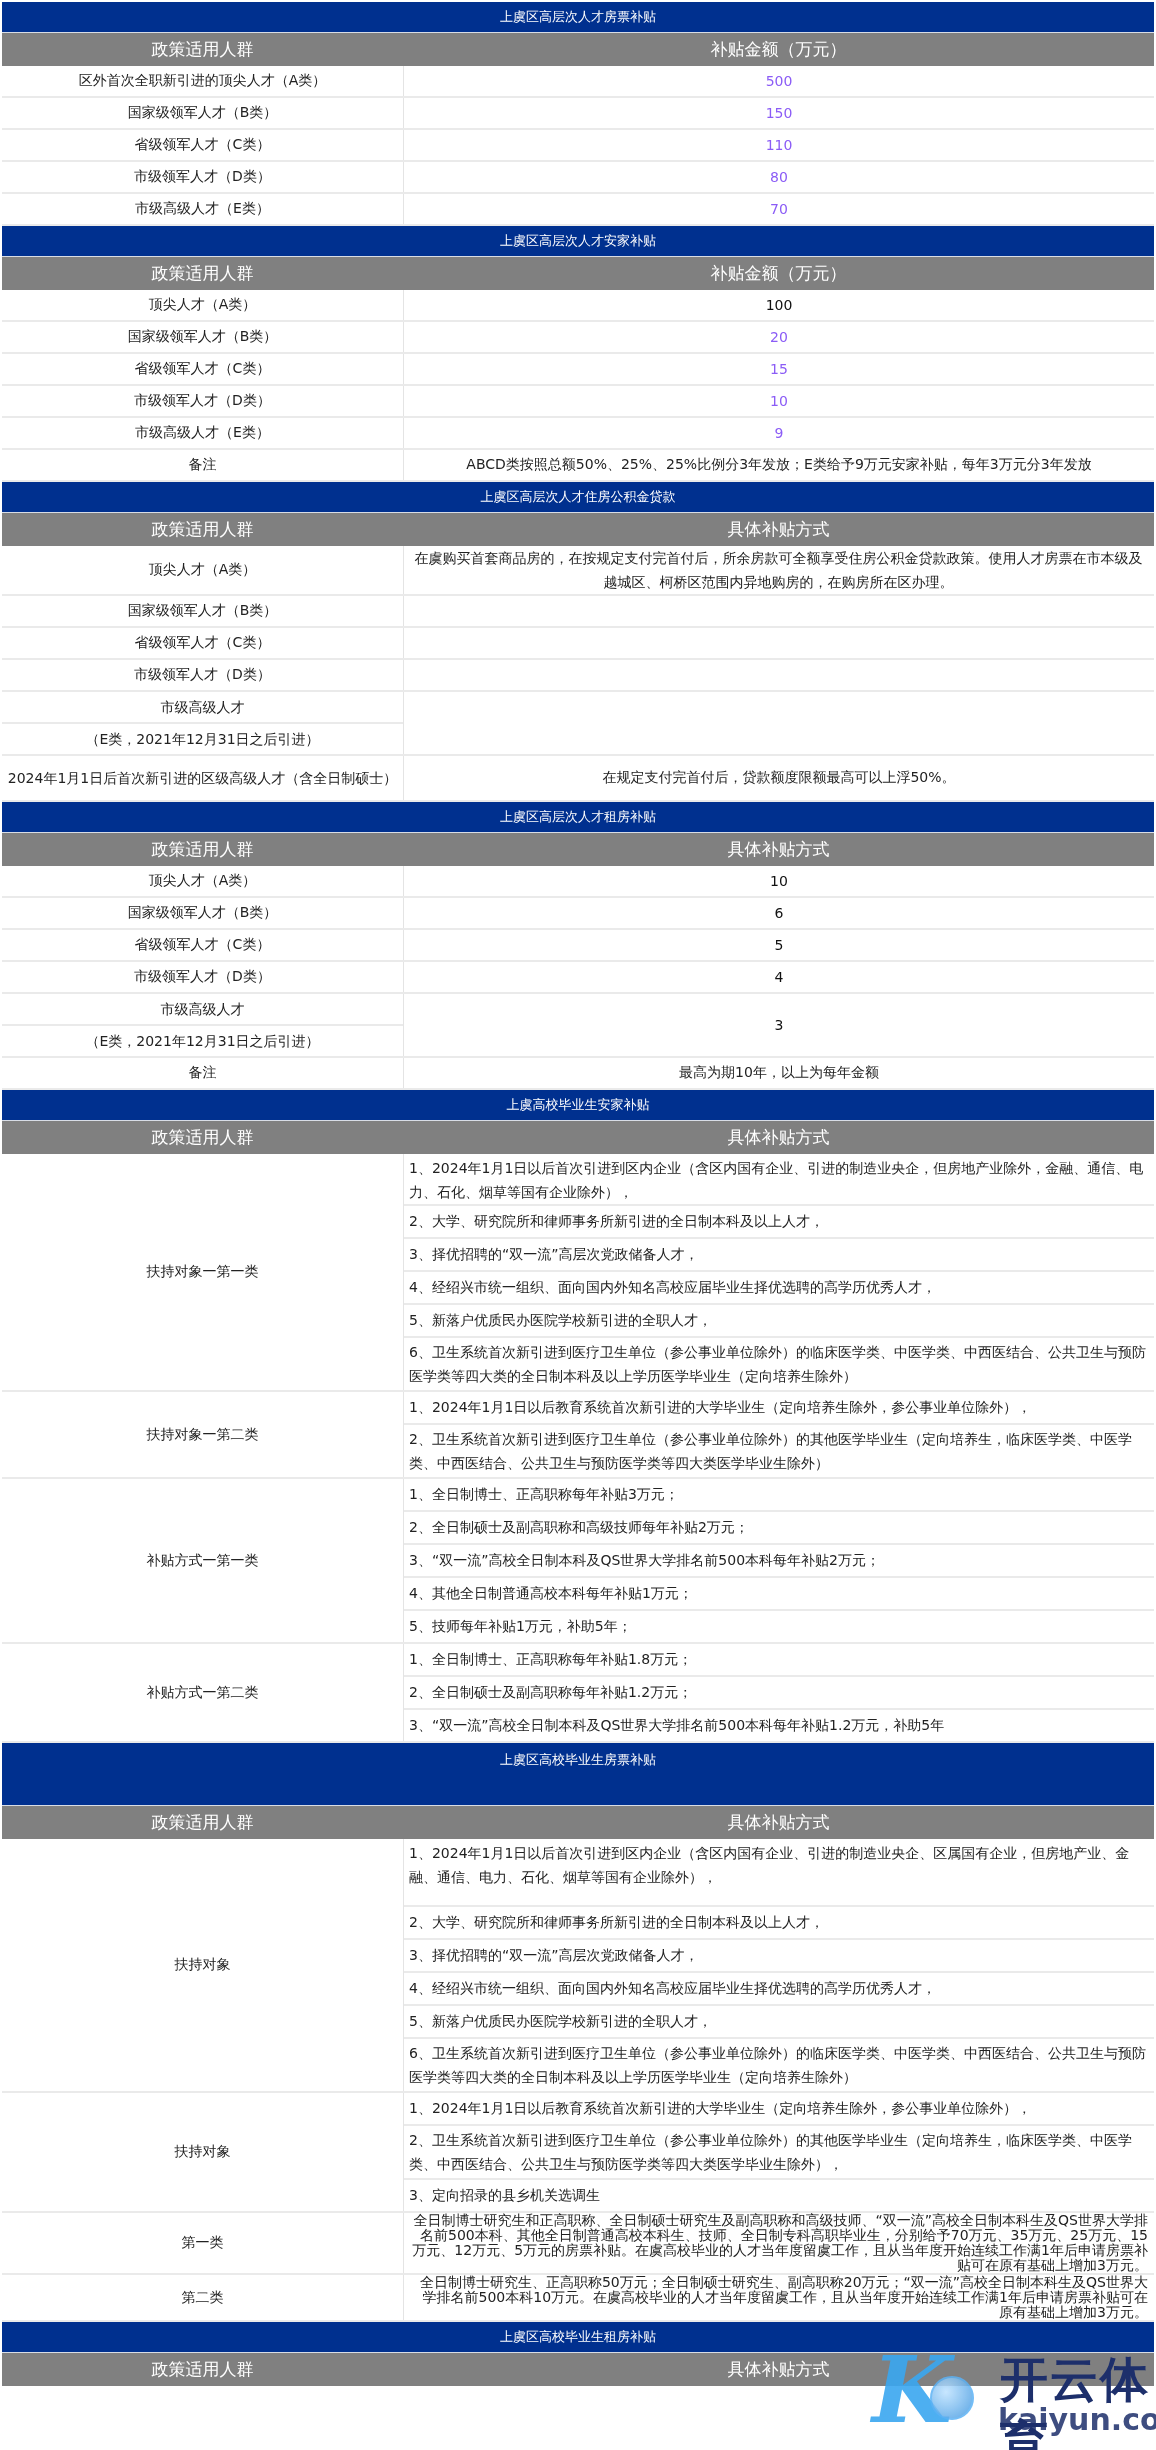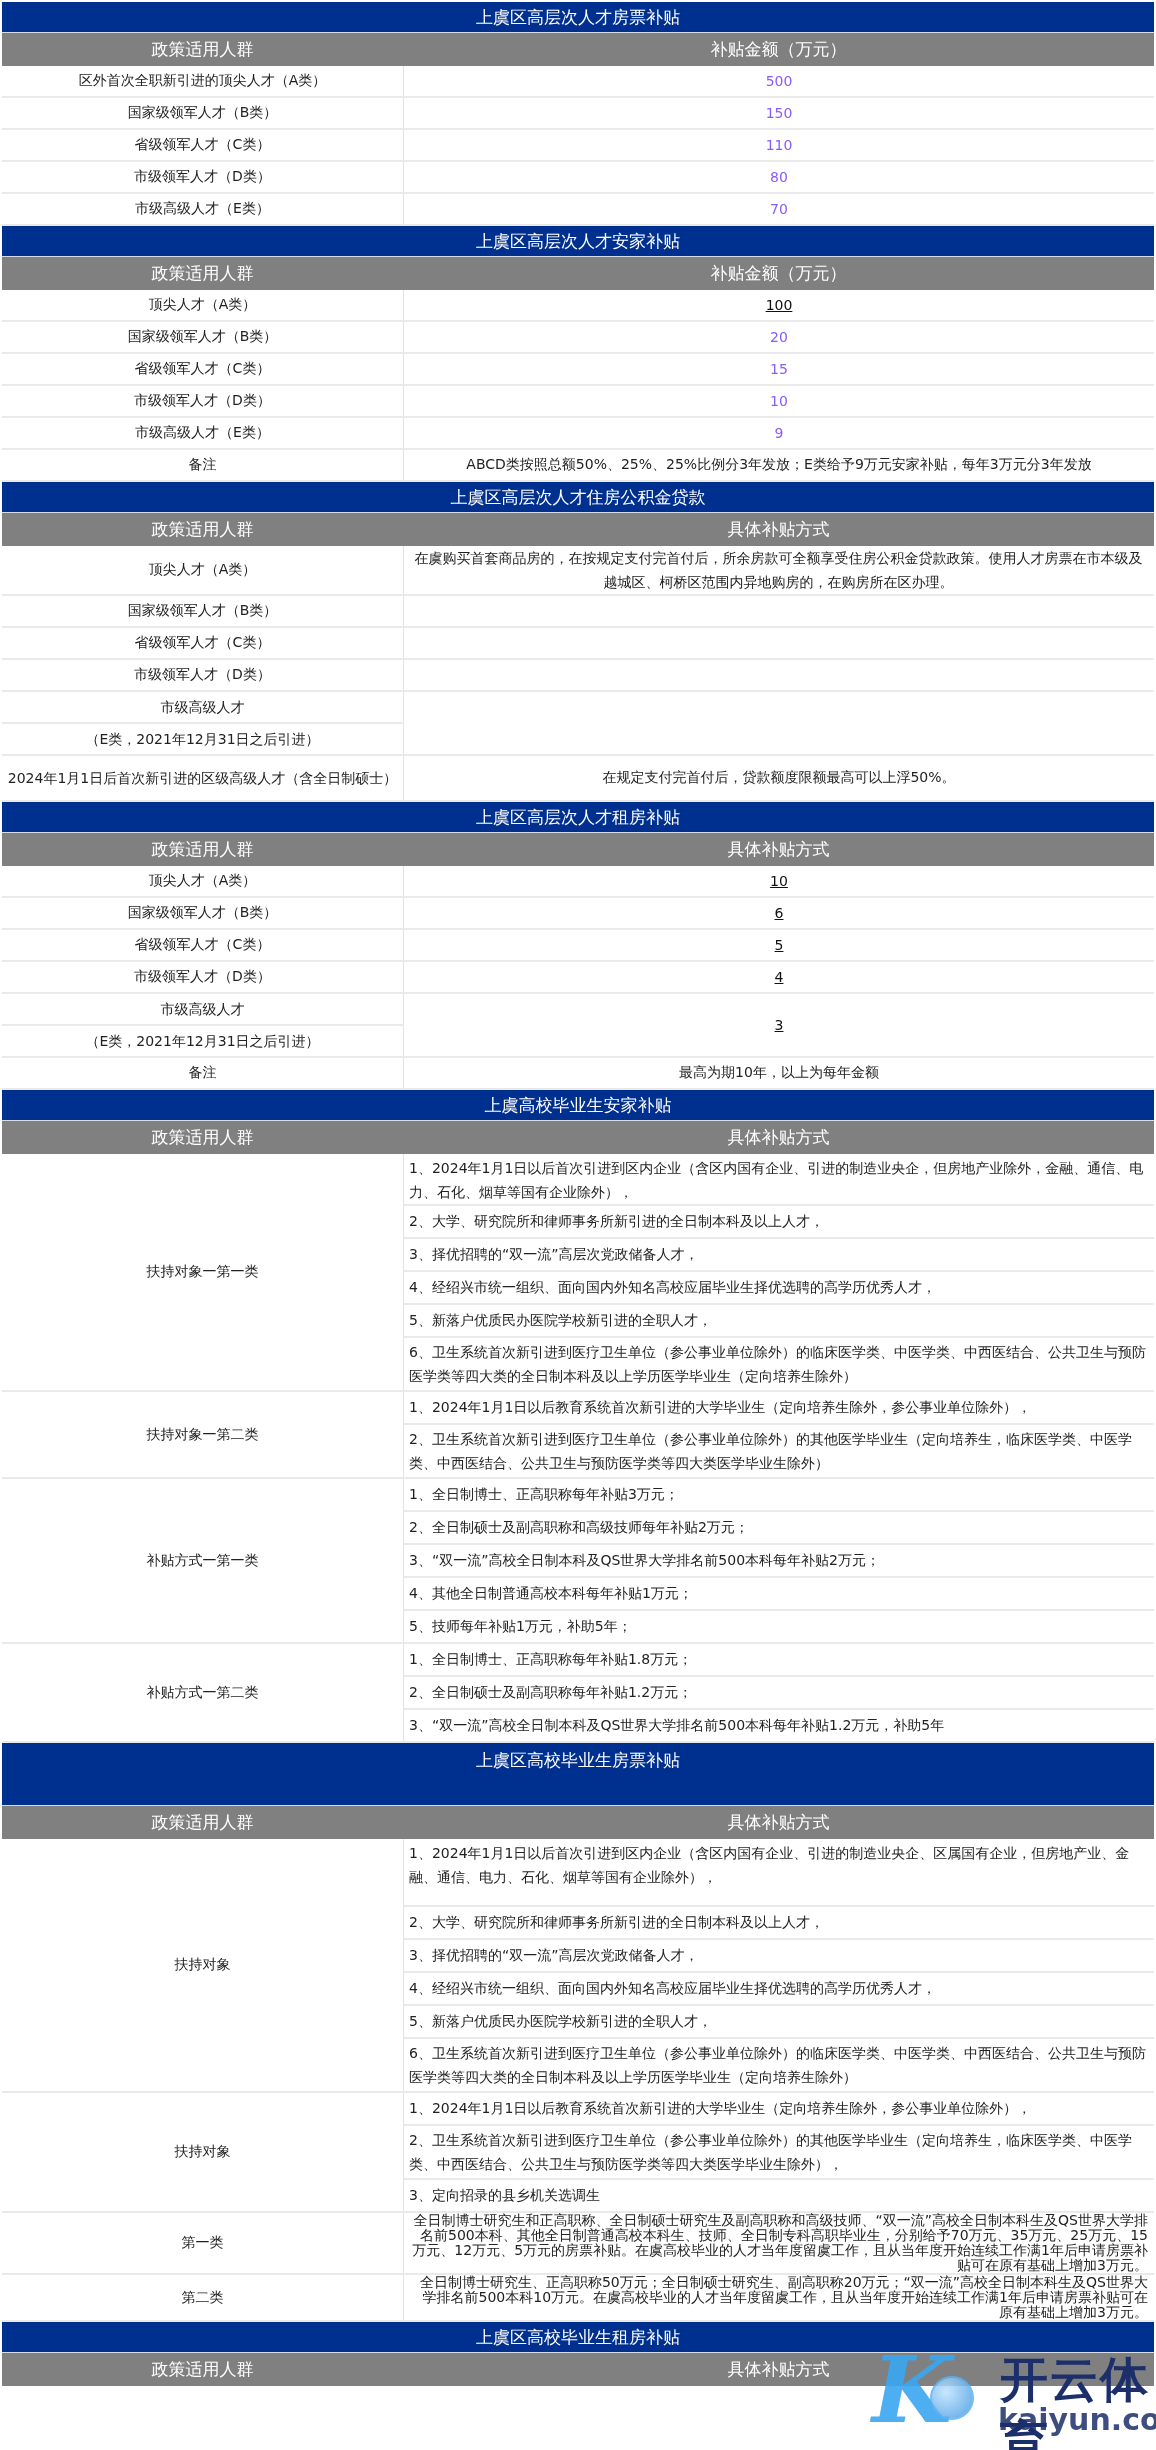--- a/index.html
+++ b/index.html
@@ -1,31 +1,31 @@
 <!DOCTYPE html>
 <html><head>
 <meta charset="utf-8">
 <style>
   html, body { margin: 0; padding: 0; background: #ffffff; }
   body { width: 1156px; height: 2450px; overflow: hidden; position: relative;
          font-family: "DejaVu Sans", "Liberation Sans", sans-serif; color: #1a1a1a; }
   .page { position: absolute; left: 2px; top: 2px; width: 1152px; }
   .section { width: 1152px; }
-  .title-bar { background: #00308f; color: #ffffff; text-align: center; font-size: 17px;
+  .title-bar { background: #00308f; color: #ffffff; text-align: center; font-size: 13px;
                height: 30px; line-height: 30px; border-bottom: 1px solid #d8dde6; box-sizing: content-box; }
   .title-bar.tall { height: 62px; line-height: 34px; }
   .head-row { display: flex; background: #808080; color: #ffffff; font-size: 17px; height: 33px; line-height: 33px; }
   .head-row .c1 { width: 401px; text-align: center; }
   .head-row .c2 { flex: 1; text-align: center; }
   .row { display: flex; border-bottom: 2px solid #eaeaea; font-size: 14px; color: #222; }
   .row .c1 { width: 401px; border-right: 1px solid #e4e4e4; text-align: center; display: flex;
              align-items: center; justify-content: center; flex-direction: column; }
   .row .c2 { flex: 1; display: flex; align-items: center; justify-content: center; text-align: center; }
   .row .c2.num { color: #8b5cf6; }
-  .row .c2.num.dark { color: #111; text-decoration: underline; }
+  .row .c2.num.dark { color: #111; }
   .h30 { height: 30px; }
   .c1sub { height: 30px; line-height: 30px; width: 100%; }
   .c1sub + .c1sub { border-top: 2px solid #eaeaea; }
   .list { flex: 1; display: flex; flex-direction: column; }
   .list .li { text-align: left; padding: 0 6px 0 5px; line-height: 31px; border-bottom: 2px solid #eaeaea; }
   .list .li:last-child { border-bottom: none; }
   .para { text-align: right; padding: 0 6px 0 5px; line-height: 15px; }
   .para.center { text-align: center; }
   .watermark { position: absolute; left: 872px; top: 2338px; width: 284px; height: 112px; pointer-events: none; }
   .wm-k { position: absolute; left: 0; top: 6px; font-size: 92px; font-style: italic; font-weight: bold;

